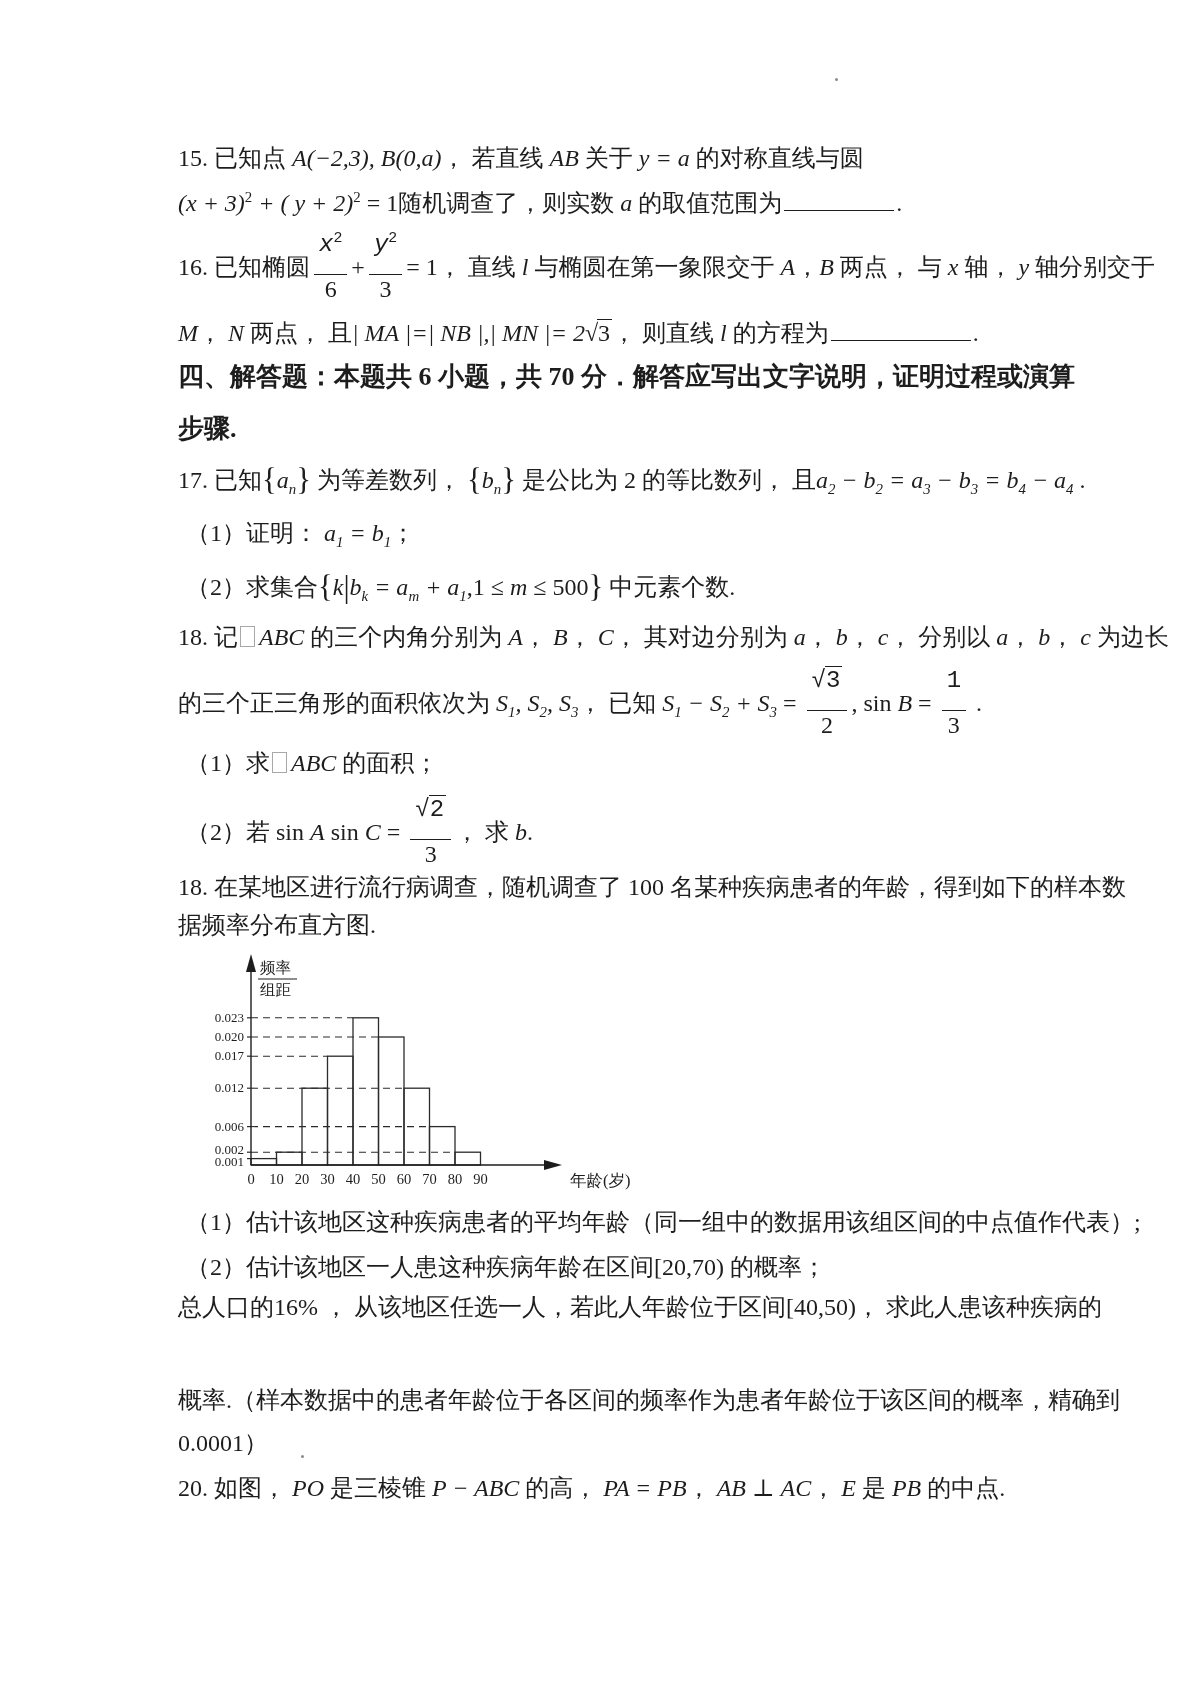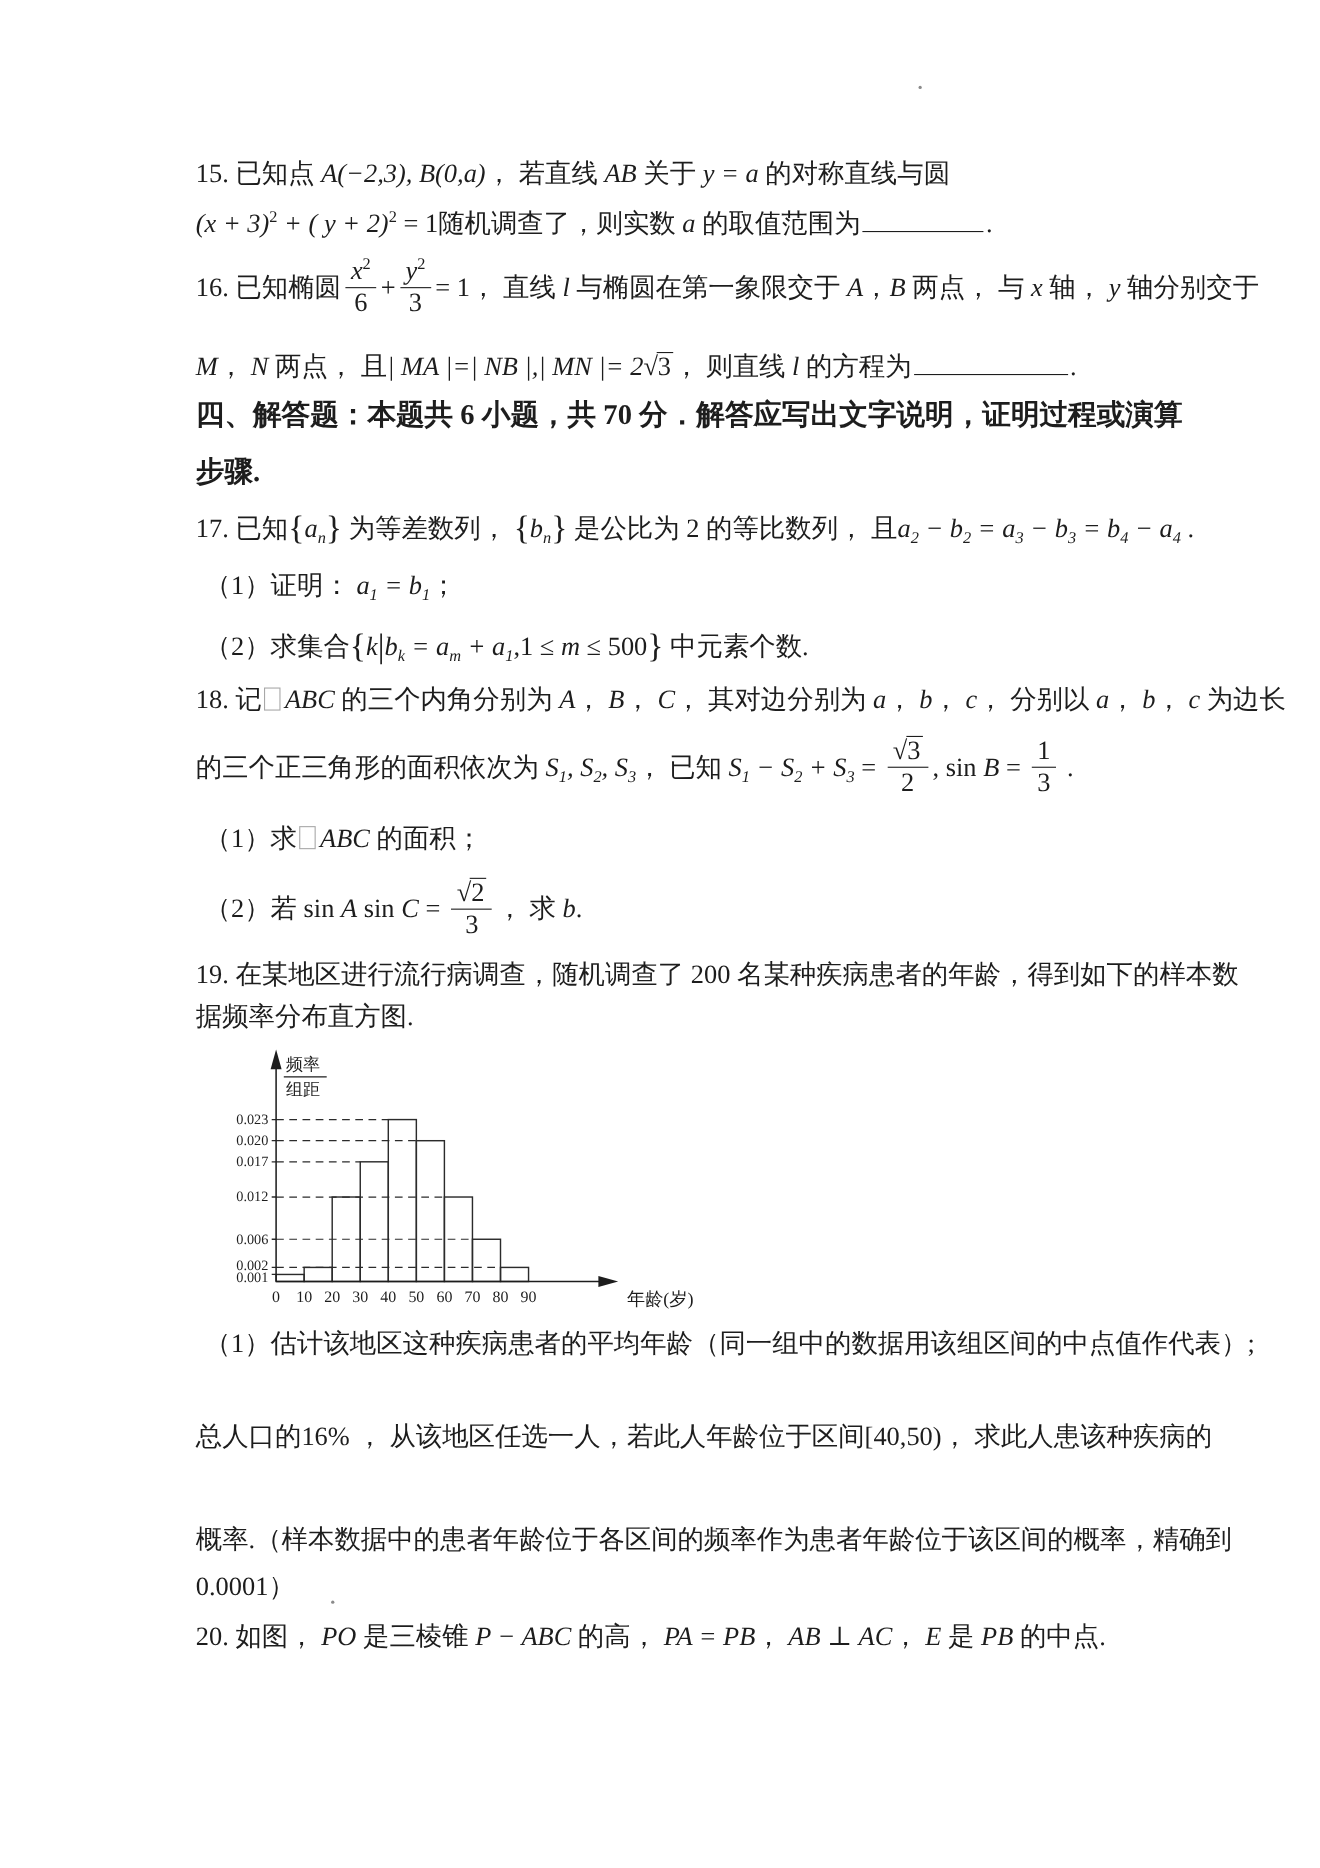--- a/index.html
+++ b/index.html
@@ -21,21 +21,21 @@
   .cn{font-style:normal;}
   .rm{font-style:normal;}
   .it{font-style:italic;}
   sub.msub{font-size:0.62em;font-style:italic;line-height:0;}
   sup.msup{font-size:0.62em;line-height:0;}
   .big{font-size:1.28em;vertical-align:-0.06em;}
   .frac{
     display:inline-block;vertical-align:middle;text-align:center;
     margin:0 4px;line-height:1.1;transform:translateY(-2px);
   }
-  .fnum{display:block;border-bottom:1.5px solid #1d1d1d;padding:0 5px 1px 5px;}
+  .fnum{display:block;border-bottom:1.5px solid #1d1d1d;padding:0 5px 16px 5px;font-family:Liberation Mono, monospace;}
   .fden{display:block;padding-top:1px;}
   .sqrt{white-space:nowrap;}
   .radsign{letter-spacing:-1px;}
   .radbody{border-top:1.4px solid #1d1d1d;padding:0 2px 0 1px;}
   .blank{
     display:inline-block;height:1em;vertical-align:baseline;
     border-bottom:1.6px solid #1d1d1d;margin:0 2px;
   }
   .tofu{
     display:inline-block;width:13px;height:19px;margin:0 4px 0 2px;
@@ -63,21 +63,21 @@
 
   <div class="line" style="top:463px"><span class="run cn">17. 已知</span><span class="run rm big">{</span><span class="run it">a</span><sub class="msub">n</sub><span class="run rm big">}</span><span class="run cn"> 为等差数列， </span><span class="run rm big">{</span><span class="run it">b</span><sub class="msub">n</sub><span class="run rm big">}</span><span class="run cn"> 是公比为 2 的等比数列， 且</span><span class="run it">a</span><sub class="msub">2</sub><span class="run it"> − b</span><sub class="msub">2</sub><span class="run it"> = a</span><sub class="msub">3</sub><span class="run it"> − b</span><sub class="msub">3</sub><span class="run it"> = b</span><sub class="msub">4</sub><span class="run it"> − a</span><sub class="msub">4</sub><span class="run rm"> .</span></div>
   <div class="line sub-q" style="top:516px"><span class="run cn">（1）证明： </span><span class="run it">a</span><sub class="msub">1</sub><span class="run it"> = b</span><sub class="msub">1</sub><span class="run cn">；</span></div>
   <div class="line sub-q" style="top:570px"><span class="run cn">（2）求集合</span><span class="run rm big">{</span><span class="run it">k</span><span class="run rm big">|</span><span class="run it">b</span><sub class="msub">k</sub><span class="run it"> = a</span><sub class="msub">m</sub><span class="run it"> + a</span><sub class="msub">1</sub><span class="run rm">,1 ≤ </span><span class="run it">m</span><span class="run rm"> ≤ 500</span><span class="run rm big">}</span><span class="run cn"> 中元素个数.</span></div>
 
   <div class="line" style="top:620px"><span class="run cn">18. 记</span><span class="tofu"></span><span class="run it">ABC</span><span class="run cn"> 的三个内角分别为 </span><span class="run it">A</span><span class="run cn">， </span><span class="run it">B</span><span class="run cn">， </span><span class="run it">C</span><span class="run cn">， 其对边分别为 </span><span class="run it">a</span><span class="run cn">， </span><span class="run it">b</span><span class="run cn">， </span><span class="run it">c</span><span class="run cn">， 分别以 </span><span class="run it">a</span><span class="run cn">， </span><span class="run it">b</span><span class="run cn">， </span><span class="run it">c</span><span class="run cn"> 为边长</span></div>
   <div class="line tall" style="top:670px"><span class="run cn">的三个正三角形的面积依次为 </span><span class="run it">S</span><sub class="msub">1</sub><span class="run it">, S</span><sub class="msub">2</sub><span class="run it">, S</span><sub class="msub">3</sub><span class="run cn">， 已知 </span><span class="run it">S</span><sub class="msub">1</sub><span class="run it"> − S</span><sub class="msub">2</sub><span class="run it"> + S</span><sub class="msub">3</sub><span class="run rm"> = </span><span class="frac"><span class="fnum"><span class="sqrt"><span class="radsign">√</span><span class="radbody"><span class="run rm">3</span></span></span></span><span class="fden"><span class="run rm">2</span></span></span><span class="run rm">, sin </span><span class="run it">B</span><span class="run rm"> = </span><span class="frac"><span class="fnum"><span class="run rm">1</span></span><span class="fden"><span class="run rm">3</span></span></span><span class="run rm"> .</span></div>
   <div class="line sub-q" style="top:746px"><span class="run cn">（1）求</span><span class="tofu"></span><span class="run it">ABC</span><span class="run cn"> 的面积；</span></div>
   <div class="line tall sub-q" style="top:799px"><span class="run cn">（2）若 </span><span class="run rm">sin </span><span class="run it">A</span><span class="run rm"> sin </span><span class="run it">C</span><span class="run rm"> = </span><span class="frac"><span class="fnum"><span class="sqrt"><span class="radsign">√</span><span class="radbody"><span class="run rm">2</span></span></span></span><span class="fden"><span class="run rm">3</span></span></span><span class="run cn">， 求 </span><span class="run it">b</span><span class="run rm">.</span></div>
 
-  <div class="line" style="top:870px">19. 在某地区进行流行病调查，随机调查了 200 名某种疾病患者的年龄，得到如下的样本数</div>
+  <div class="line" style="top:870px">18. 在某地区进行流行病调查，随机调查了 100 名某种疾病患者的年龄，得到如下的样本数</div>
   <div class="line" style="top:908px">据频率分布直方图.</div>
 
   <div class="hist-wrap">
     <svg id="hist-svg" width="460" height="255" viewBox="0 0 460 255">
         <rect x="47" y="216.6" width="25.5" height="6.4" fill="none" stroke="#2b2b2b" stroke-width="1.3"></rect>
         <rect x="72.5" y="210.2" width="25.5" height="12.8" fill="none" stroke="#2b2b2b" stroke-width="1.3"></rect>
         <rect x="98" y="146.2" width="25.5" height="76.8" fill="none" stroke="#2b2b2b" stroke-width="1.3"></rect>
         <rect x="123.5" y="114.19999999999999" width="25.5" height="108.80000000000001" fill="none" stroke="#2b2b2b" stroke-width="1.3"></rect>
         <rect x="149" y="75.80000000000001" width="25.5" height="147.2" fill="none" stroke="#2b2b2b" stroke-width="1.3"></rect>
         <rect x="174.5" y="95" width="25.5" height="128" fill="none" stroke="#2b2b2b" stroke-width="1.3"></rect>
@@ -119,20 +119,21 @@
         <text x="251" y="242" text-anchor="middle" font-size="14.5" fill="#1d1d1d">80</text>
         <text x="276.5" y="242" text-anchor="middle" font-size="14.5" fill="#1d1d1d">90</text>
         <text x="366" y="244" font-size="16.5" fill="#1d1d1d">年龄(岁)</text>
         <text x="56" y="31" font-size="15.5" fill="#1d1d1d">频率</text>
         <line x1="54" y1="37" x2="93" y2="37" stroke="#1d1d1d" stroke-width="1.2"></line>
         <text x="56" y="53" font-size="15.5" fill="#1d1d1d">组距</text>
       </svg>
   </div>
 
   <div class="line sub-q" style="top:1205px">（1）估计该地区这种疾病患者的平均年龄（同一组中的数据用该组区间的中点值作代表）;</div>
+  <div class="line sub-q" style="top:1250px">（2）估计该地区一人患这种疾病年龄在区间[20,70) 的概率；</div>
   <div class="line" style="top:1290px">总人口的16% ， 从该地区任选一人，若此人年龄位于区间[40,50)， 求此人患该种疾病的</div>
   <div class="line" style="top:1383px">概率.（样本数据中的患者年龄位于各区间的频率作为患者年龄位于该区间的概率，精确到</div>
   <div class="line" style="top:1426px">0.0001）</div>
 
   <div class="line" style="top:1471px"><span class="run cn">20. 如图， </span><span class="run it">PO</span><span class="run cn"> 是三棱锥 </span><span class="run it">P − ABC</span><span class="run cn"> 的高， </span><span class="run it">PA = PB</span><span class="run cn">， </span><span class="run it">AB</span><span class="run rm"> ⊥ </span><span class="run it">AC</span><span class="run cn">， </span><span class="run it">E</span><span class="run cn"> 是 </span><span class="run it">PB</span><span class="run cn"> 的中点.</span></div>
 
   <div class="speck a"></div>
   <div class="speck b"></div>
 </div>
 

